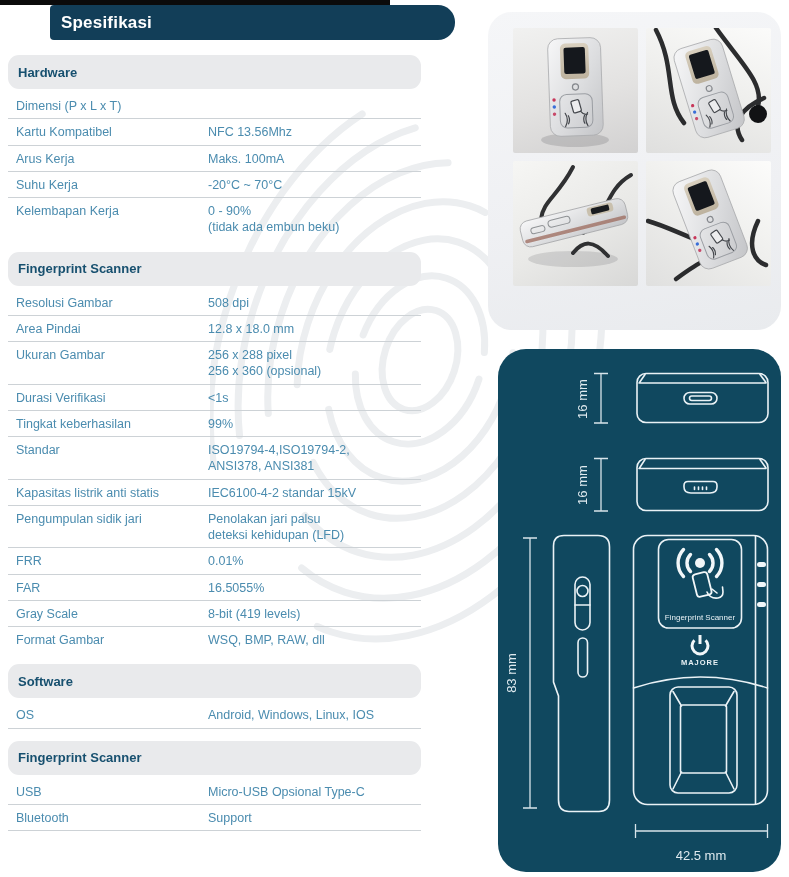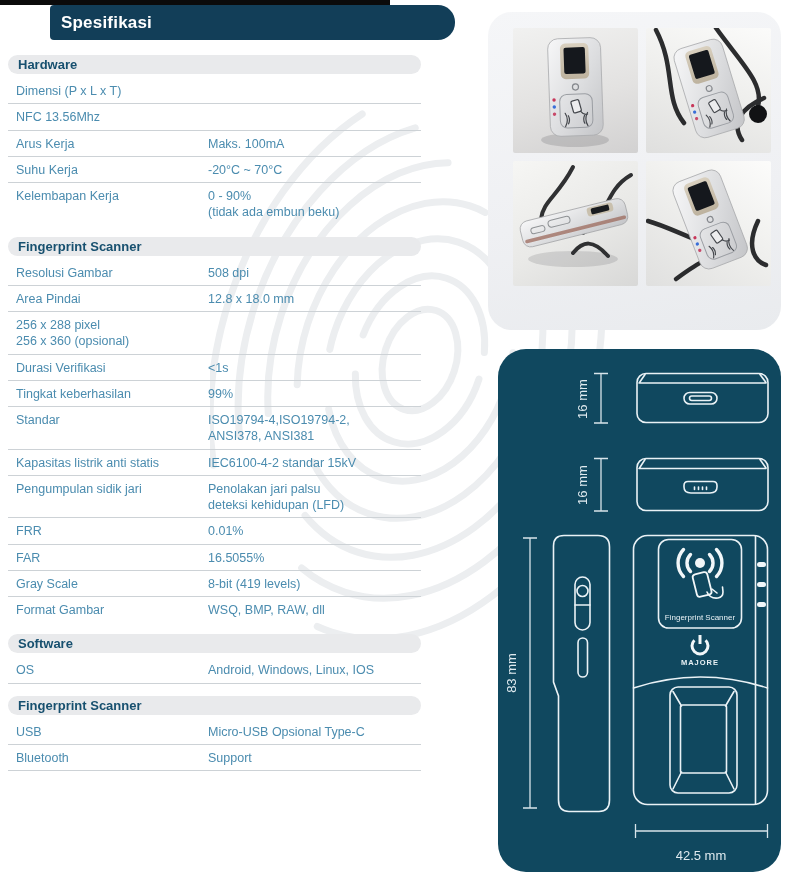--- a/index.html
+++ b/index.html
@@ -15,21 +15,21 @@
   .title-bar{
     position:absolute;left:7px;top:5px;width:405px;height:35px;z-index:3;
     background:#123E58;border-radius:4px 17px 17px 4px;
     display:flex;align-items:center;padding-left:11px;box-sizing:border-box;margin-left:43px;
   }
   .title-bar h1{margin:0;color:#ffffff;font-size:17px;font-weight:bold;letter-spacing:.2px;}
   
   .spec-table{position:absolute;left:8px;top:55px;width:413px;z-index:2;}
   .spec-section{margin-bottom:12px;}
   .section-bar{
-    height:19px;background:#E9EAEC;border-radius:11px;
+    height:34px;background:#E9EAEC;border-radius:11px;
     display:flex;align-items:center;padding:0 10px;box-sizing:border-box;margin-bottom:4px;
   }
   .section-bar .section-heading{color:#17506F;font-size:13px;font-weight:bold;}
   .spec-row{
     display:flex;align-items:flex-start;border-bottom:1px solid #CDD2D6;
     padding:5px 0 4px 8px;color:#4B8CAF;font-size:12.5px;line-height:1.3;
   }
   .spec-row .spec-label{flex:0 0 192px;padding-right:0;}
   .spec-row .spec-value{white-space:pre-line;flex:1;}
   .spec-section:nth-of-type(1) .spec-row:last-child,
@@ -86,20 +86,21 @@
   <div class="spec-section">
     <div class="section-bar">
       <span class="section-heading">Hardware</span>
     </div>
     <div class="section-rows">
   <div class="spec-row">
     <span class="spec-label">Dimensi (P x L x T)</span>
   </div>
 
   <div class="spec-row">
+    <span class="spec-label">Kartu Kompatibel</span>
     <span class="spec-value">NFC 13.56Mhz</span>
   </div>
 
   <div class="spec-row">
     <span class="spec-label">Arus Kerja</span>
     <span class="spec-value">Maks. 100mA</span>
   </div>
 
   <div class="spec-row">
     <span class="spec-label">Suhu Kerja</span>
@@ -123,20 +124,21 @@
     <span class="spec-label">Resolusi Gambar</span>
     <span class="spec-value">508 dpi</span>
   </div>
 
   <div class="spec-row">
     <span class="spec-label">Area Pindai</span>
     <span class="spec-value">12.8 x 18.0 mm</span>
   </div>
 
   <div class="spec-row">
+    <span class="spec-label">Ukuran Gambar</span>
     <span class="spec-value">256 x 288 pixel
 256 x 360 (opsional)</span>
   </div>
 
   <div class="spec-row">
     <span class="spec-label">Durasi Verifikasi</span>
     <span class="spec-value">&lt;1s</span>
   </div>
 
   <div class="spec-row">

